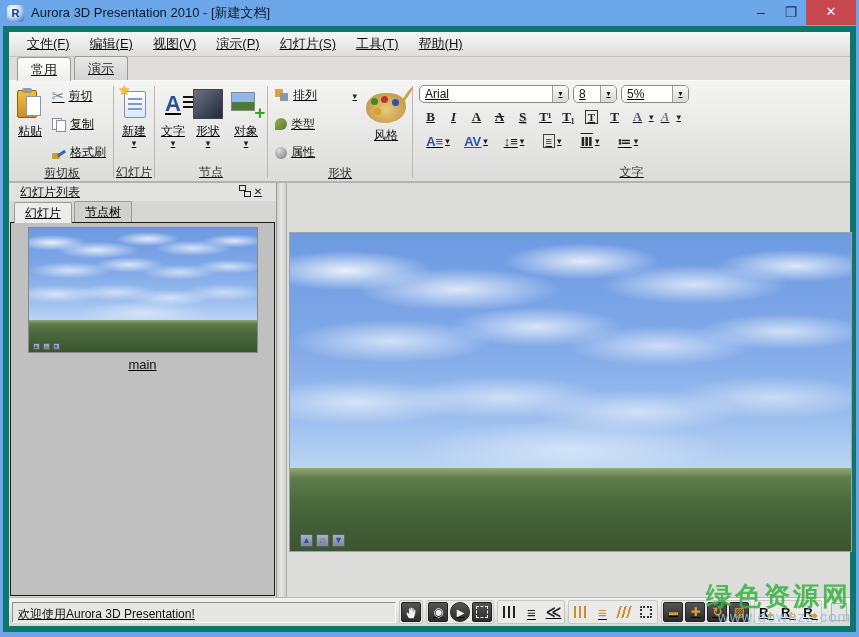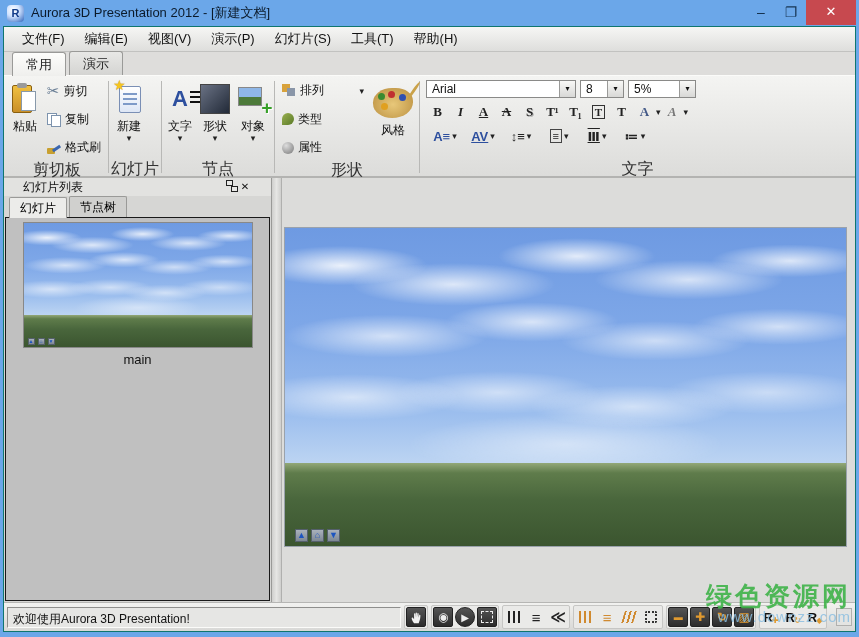--- a/index.html
+++ b/index.html
@@ -10,39 +10,39 @@
   
   .titlebar { height:26px; display:flex; align-items:center; color:#0b1a2a; font-size:13px; }
   .app-icon { width:17px; height:17px; border-radius:4px; margin:0 7px 0 4px;
               background:radial-gradient(circle at 35% 30%, #fff, #cfe2ff 40%, #2d62b8);
               color:#123c8a; font-weight:bold; font-size:11px; text-align:center; line-height:16px; }
   .title-text { flex:1; }
   .cap-btn { width:30px; height:22px; text-align:center; line-height:20px; font-size:14px; color:#15324f; }
   .cap-close { width:50px; height:25px; background:#c7494f; color:#fff; line-height:24px;
                text-align:center; font-size:13px; font-weight:bold; margin-top:-1px; }
 
-  .inner { flex:1; display:flex; flex-direction:column; background:#737373; border:1px solid #0f766e; }
+  .inner { flex:1; display:flex; flex-direction:column; background:#737373; border:6px solid #0f766e;text-decoration:underline; }
 
   
   .menubar { height:25px; background:linear-gradient(#f6f6f4,#dededc); border-bottom:1px solid #c2c2c0;
              display:flex; align-items:center; padding-left:8px; font-size:13px; color:#111; }
   .menu-item { padding:3px 10px; }
 
   
   .ribbon-tabs { height:23px; background:#dedddb; display:flex; align-items:flex-end; padding-left:8px; gap:3px;text-align:center; }
   .rtab { padding:3px 13px 2px; font-size:13px; border:1px solid #9a9a98; border-bottom:none;
           border-radius:3px 3px 0 0; background:linear-gradient(#e8e8e6,#d4d4d2); color:#222; }
   .rtab.active { background:linear-gradient(#fdfdfb,#efefed); position:relative; top:1px; }
 
   
   .ribbon { height:103px; background:linear-gradient(#f4f4f2,#dcdcda); border-top:1px solid #fbfbf9;
             border-bottom:2px solid #b3b3b1; display:flex; padding:2px 2px 0 4px; }
   .rgroup { display:flex; flex-direction:column; }
   .rgroup-body { flex:1; display:flex; align-items:flex-start; }
-  .rgroup-label { height:17px; text-align:center; font-size:16px; color:#333; }
+  .rgroup-label { height:17px; text-align:center; font-size:12px; color:#333; }
   .rsep { width:1px; background:#b8b8b6; margin:3px 2px 3px 2px; }
 
   .bigbtn { display:flex; flex-direction:column; align-items:center; font-size:12px; color:#111;
             padding:2px 4px; border-radius:3px; }
   .bigbtn .bicon { height:38px; display:flex; align-items:center; justify-content:center; }
   .bigbtn .blabel { height:15px; }
   .drop { font-size:9px; color:#222; line-height:10px; }
 
   .smallcol { display:flex; flex-direction:column; justify-content:space-between; padding:3px 2px; height:82px; }
   .smallbtn { display:flex; align-items:center; gap:4px; font-size:12px; color:#111; padding:1px 3px; }
@@ -82,37 +82,37 @@
   .ic-effect { width:12px; height:12px; border:2px solid #4a78c8; border-radius:3px; background:#dce8fa; transform:skewX(-8deg); }
   .ic-style { position:relative; width:40px; height:30px; background:radial-gradient(ellipse at 50% 55%, #e8c87a, #b88c3c); border-radius:50% 45% 55% 50%; }
   .ic-style i { position:absolute; width:7px; height:7px; border-radius:50%; display:block; }
   .ic-style .c1 { left:5px; top:5px; background:#3a8a30; } .ic-style .c2 { left:15px; top:3px; background:#c03030; }
   .ic-style .c3 { left:26px; top:6px; background:#3050b0; } .ic-style .c4 { left:8px; top:15px; background:#e0a020; }
   .ic-style .brush { position:absolute; right:-2px; top:-8px; width:3px; height:22px; background:#caa24a; transform:rotate(35deg); }
 
   
   .textgrp { display:flex; flex-direction:column; padding:2px 2px 0 4px; }
   .combo-row { display:flex; gap:4px; }
-  .combo { height:18px; border:1px solid #8a8a88; border-radius:0; background:#fff; display:flex;
+  .combo { height:18px; border:1px solid #8a8a88; border-radius:5px; background:#fff; display:flex;
            align-items:center; font-size:12px; padding-left:5px; color:#111; overflow:hidden; }
   .combo .arrowbox { margin-left:auto; width:16px; align-self:stretch; background:linear-gradient(#f8f8f6,#d8d8d6);
                      border-left:1px solid #9a9a98; text-align:center; font-size:8px; line-height:16px; }
   .fmt-row { display:flex; align-items:center; margin-top:4px; }
   .fmtbtn { min-width:23px; height:20px; display:flex; align-items:center; justify-content:center;
             font-size:13px; color:#222; font-family:"Liberation Serif","DejaVu Serif",serif; font-weight:bold; }
   .u { text-decoration:underline; } .s { text-decoration:line-through; }
   .boxed { border:1px solid #333; padding:0 2px; font-size:11px; }
   .fmt2btn { display:flex; align-items:center; gap:2px; min-width:38px; height:20px; justify-content:center;
              font-size:13px; color:#2d4f9e; font-weight:bold; }
   .fmt2btn .drop { color:#222; }
 
   
   .workspace { flex:1; display:flex; min-height:0; }
   .panel { width:268px; background:#d6d6d4; display:flex; flex-direction:column; border-right:1px solid #9a9a98; }
-  .panel-title { height:18px; display:flex; align-items:center; font-size:12px; color:#111; padding:1px 19px; background:#e2e2e0; }
+  .panel-title { height:18px; display:flex; align-items:center; font-size:12px; color:#111; padding:1px 11px; background:#e2e2e0; }
   .panel-title .spacer { flex:1; }
   .pt-btn { width:14px; height:13px; font-size:10px; line-height:12px; text-align:center; color:#111; }
   .float-ic { position:relative; width:10px; height:9px; margin:2px; }
   .float-ic i { position:absolute; border:1px solid #222; display:block; }
   .float-ic i:first-child { width:7px; height:6px; left:0; bottom:0; background:#e8e8e6; }
   .float-ic i:last-child { width:7px; height:6px; right:-2px; top:-1px; background:#e8e8e6; }
   .panel-tabs { height:21px; display:flex; align-items:flex-end; padding-left:5px; gap:2px; background:#d6d6d4; }
   .ptab { padding:2px 10px 1px; font-size:12px; border:1px solid #9a9a98; border-bottom:none;
           border-radius:2px 2px 0 0; background:#d0d0ce; }
   .ptab.active { background:#ececea; position:relative; top:1px; }
@@ -180,21 +180,21 @@
   .wm1 { font-size:26px; font-weight:bold; color:rgba(62,178,72,.9); letter-spacing:3px; }
   .wm2 { font-size:15px; color:rgba(140,190,225,.85); margin-top:-6px; letter-spacing:1px; }
 </style>
 </head>
 <body>
 
 <div class="window">
 
   <div class="titlebar">
     <div class="app-icon">R</div>
-    <div class="title-text">Aurora 3D Presentation 2012 - [新建文档]</div>
+    <div class="title-text">Aurora 3D Presentation 2010 - [新建文档]</div>
     <div class="cap-btn">–</div>
     <div class="cap-btn">❐</div>
     <div class="cap-close">✕</div>
   </div>
 
   <div class="inner">
 
     <div class="menubar">
       <span class="menu-item">文件(F)</span>
       <span class="menu-item">编辑(E)</span>

